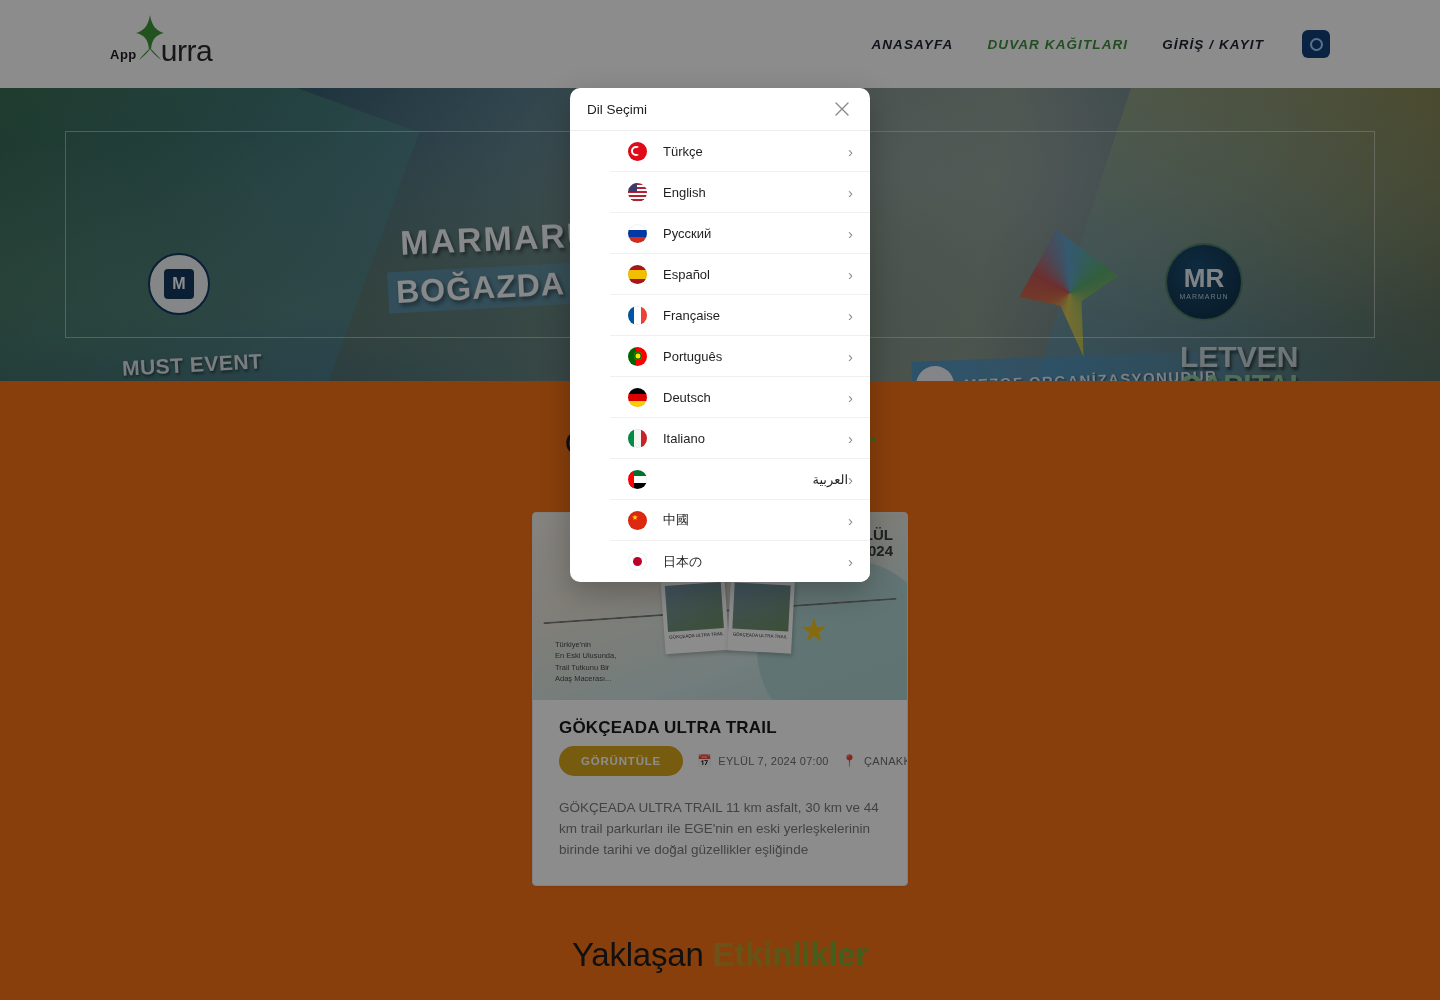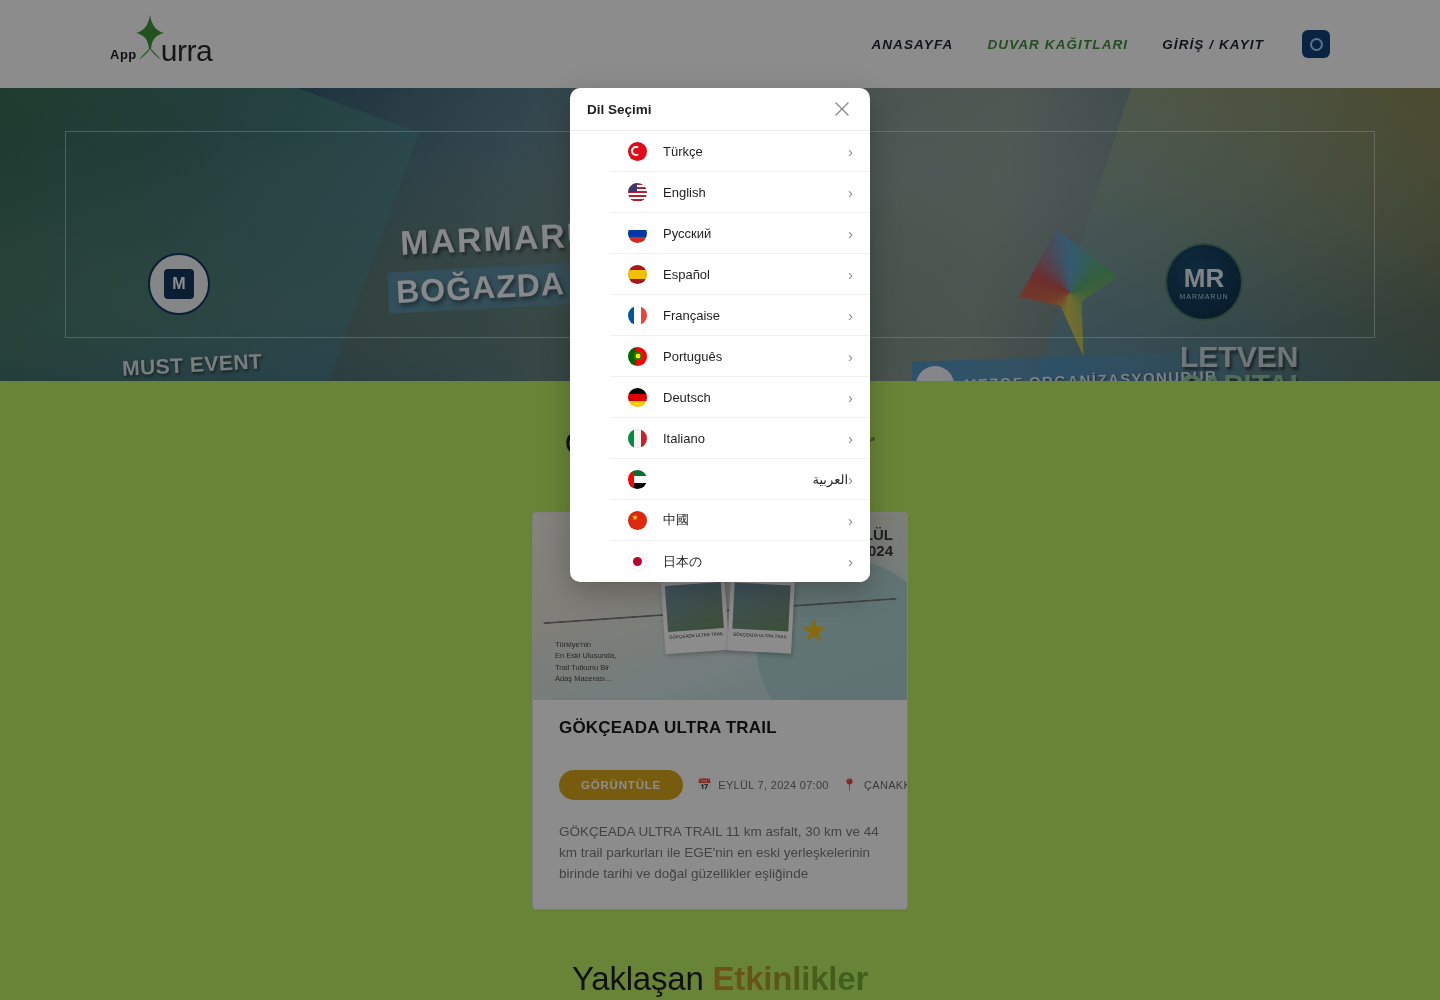--- a/index.html
+++ b/index.html
@@ -11,21 +11,21 @@
     font-family: "Liberation Sans", sans-serif;
     background: #ffffff;
   }
 
   
   #page {
     position: absolute;
     inset: 0;
     width: 1440px;
     height: 1000px;
-    background: #bef264;
+    background: #f97316;
   }
 
   
   .site-header {
     position: relative;
     height: 88px;
     background: #ffffff;
     display: flex;
     align-items: center;
     justify-content: space-between;
@@ -291,21 +291,21 @@
     clip-path: polygon(50% 0%, 61% 35%, 98% 35%, 68% 57%, 79% 91%, 50% 70%, 21% 91%, 32% 57%, 2% 35%, 39% 35%);
   }
 
   .event-card-body { padding: 18px 26px 24px; }
   .event-title {
     font-size: 17px; font-weight: 700; color: #1a1a1a;
     letter-spacing: .2px;
   }
   .event-meta {
     display: flex; align-items: center; gap: 14px;
-    margin-top: 32px; flex-wrap: nowrap;
+    margin-top: 8px; flex-wrap: nowrap;
   }
   .btn-view {
     background: #d9a81c;
     color: #ffffff;
     border: none;
     border-radius: 18px;
     padding: 9px 22px;
     font-size: 11.5px;
     font-weight: 700;
     letter-spacing: .8px;
@@ -342,21 +342,21 @@
     box-shadow: 0 10px 30px rgba(0,0,0,.25);
     overflow: hidden;
     z-index: 60;
   }
   .modal-head {
     height: 43px;
     display: flex; align-items: center; justify-content: space-between;
     padding: 0 17px;
     border-bottom: 1px solid #ededed;
   }
-  .modal-title { font-size: 13.5px; font-weight: 700; color: #1e1e1e; }
+  .modal-title { font-size: 13.5px; font-weight: 400; color: #1e1e1e; }
   .modal-close {
     background: none; border: none; cursor: pointer;
     width: 22px; height: 22px;
     display: flex; align-items: center; justify-content: center;
     color: #8a8a8a;
   }
   .modal-close svg { display: block; }
 
   .lang-list { padding: 0; }
   .lang-item {

